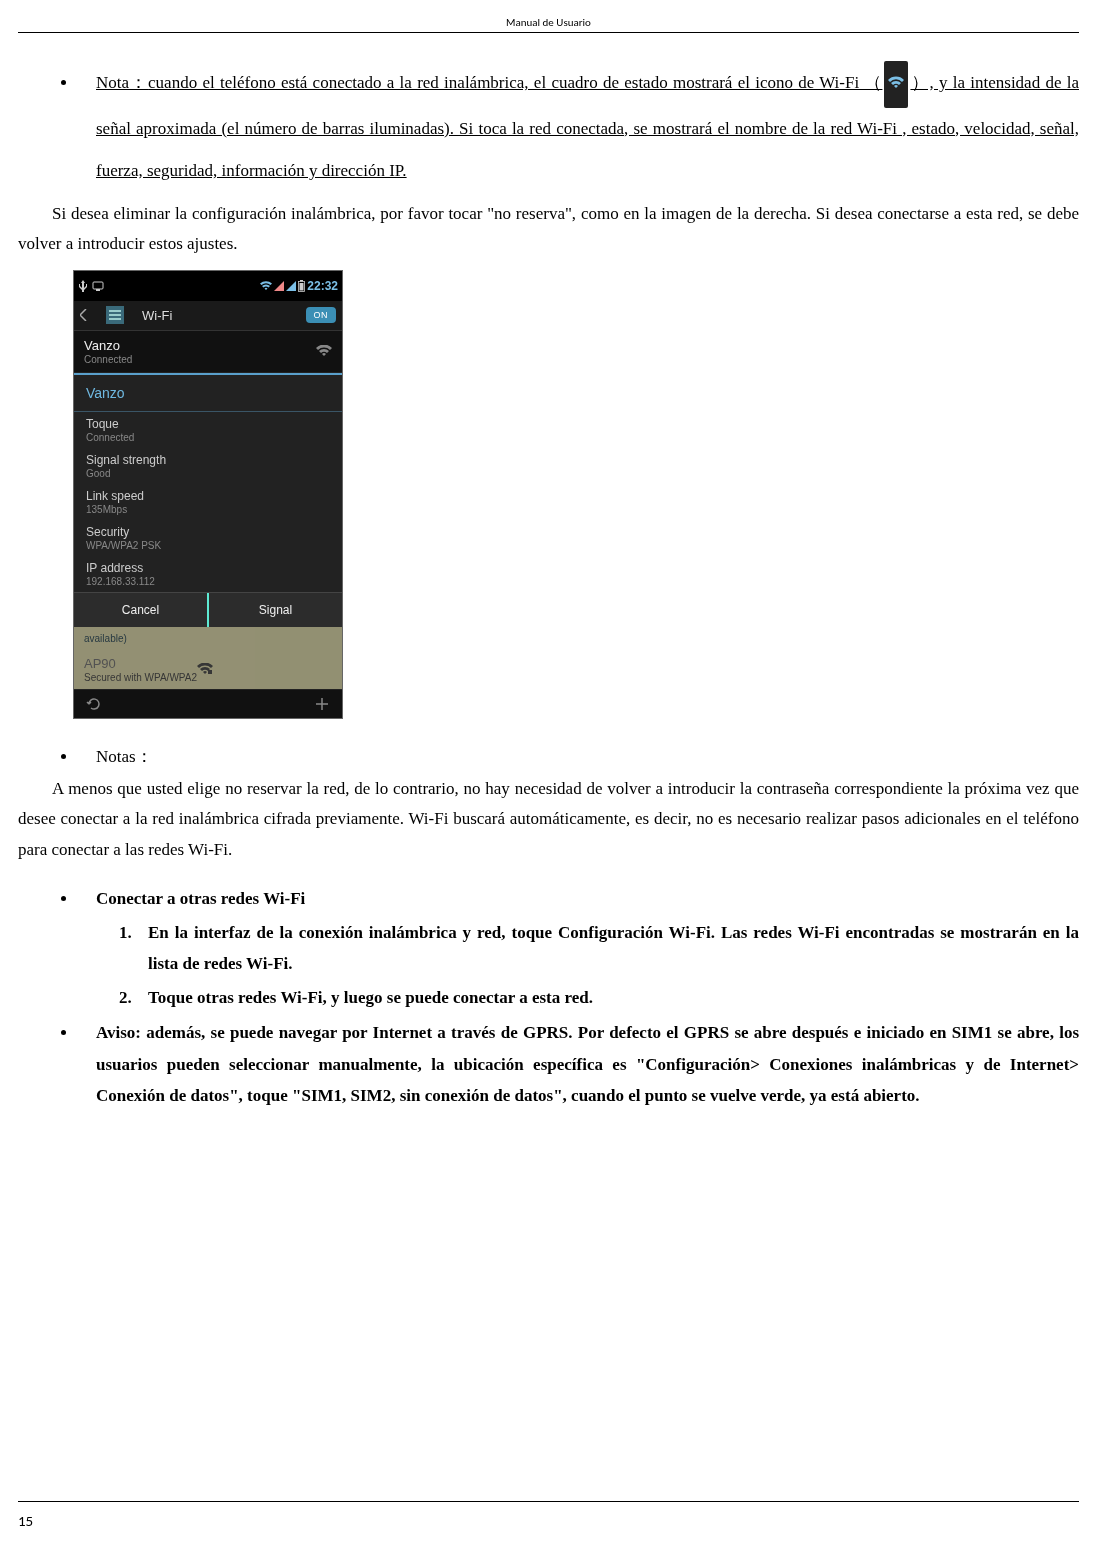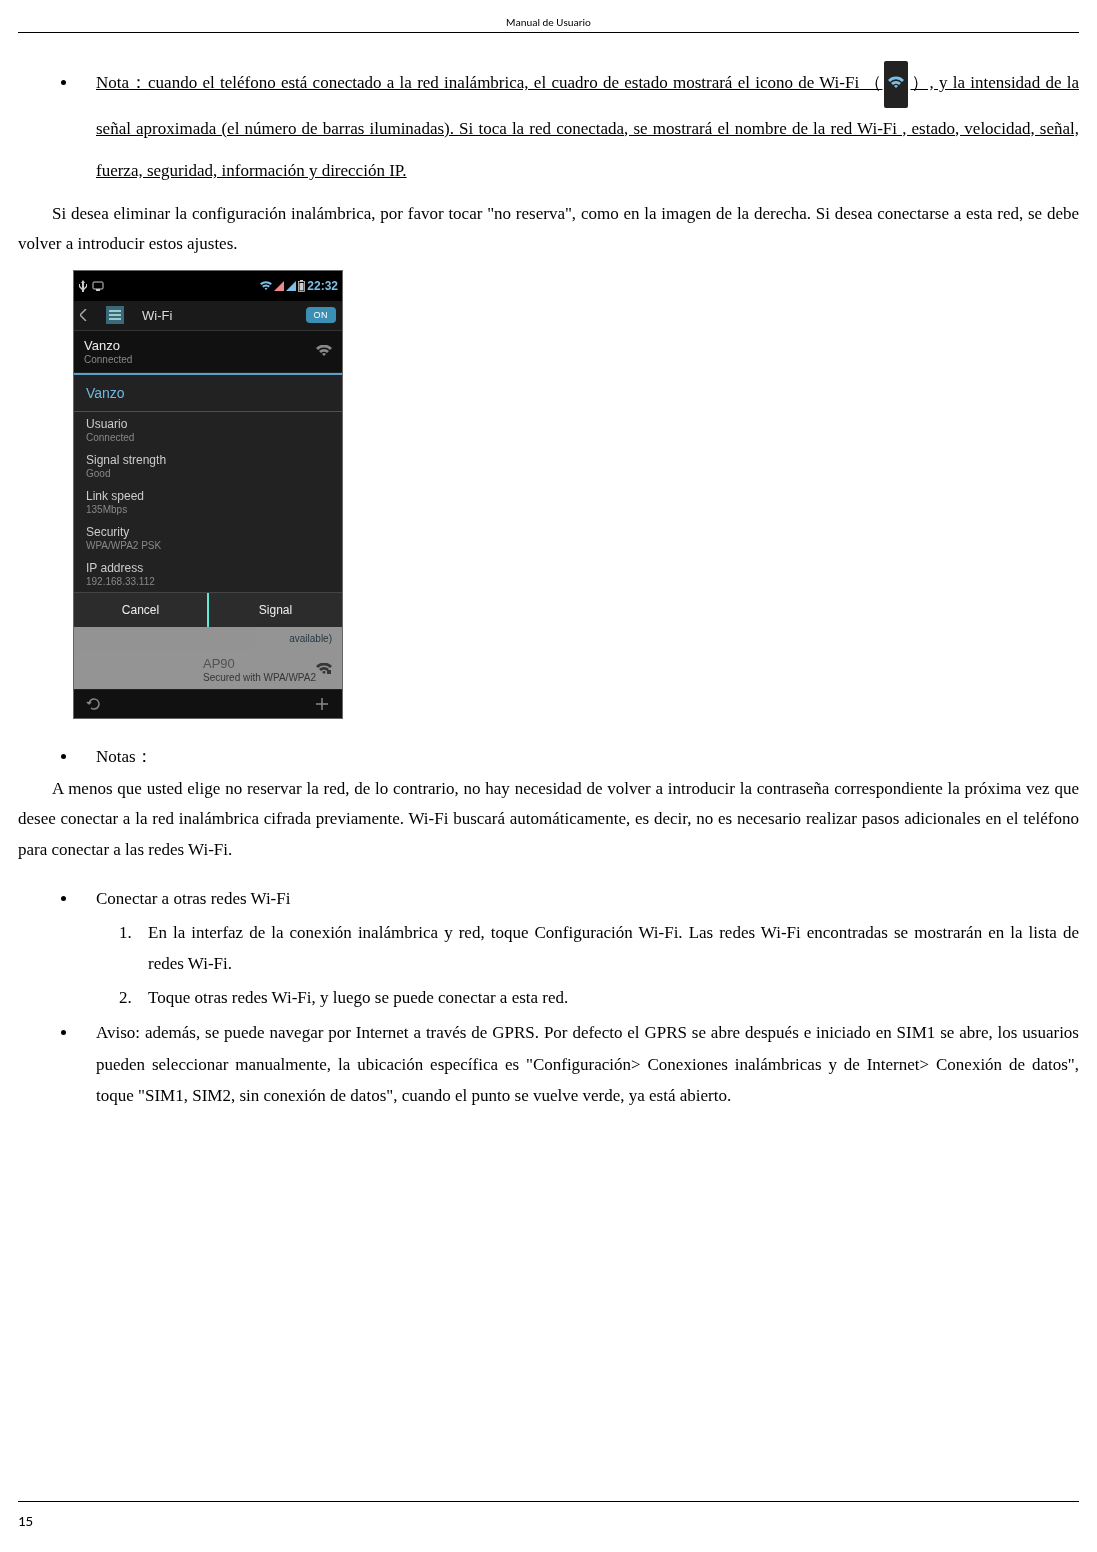--- a/index.html
+++ b/index.html
@@ -111,38 +111,38 @@
     .dlg-btn {
       flex: 1;
       text-align: center;
       color: #eee;
       font-size: 12px;
       padding: 10px 0;
       background: #2c2c2c;
     }
     .dlg-btn:first-child { border-right: 2px solid #5eead4; }
     .dim-row {
-      background: #ffffff;
+      background: #fef9c3;
       padding: 6px 10px;
       display: flex;
-      justify-content: flex-end;
+      justify-content: flex-start;
       align-items: center;
       opacity: 0.55;
     }
     .bottom-icons {
       background: #111;
       display: flex;
       justify-content: space-between;
       padding: 6px 12px;
       border-top: 1px solid #222;
     }
     ul.b2 { list-style: disc; margin-left: 60px; margin-top: 26px; }
     ul.b2 > li { padding-left: 18px; margin-bottom: 6px; }
     .p-after-notas { line-height: 1.8; text-indent: 34px; margin-bottom: 18px; }
-    ul.b3 { list-style: disc; margin-left: 60px; margin-top: 16px; }
+    ul.b3 { list-style: disc; margin-left: 60px; margin-top: 16px; font-weight: bold; }
     ul.b3 > li { padding-left: 18px; margin-bottom: 4px; line-height: 1.85; }
     ol.ordered { list-style: decimal; margin-left: 40px; margin-top: 2px; }
     ol.ordered > li { padding-left: 12px; line-height: 1.85; margin-bottom: 2px; }
     .page-num {
       position: absolute;
       bottom: 22px;
       left: 18px;
       font-family: Calibri, sans-serif;
       font-size: 15px;
     }
@@ -224,21 +224,21 @@
         <span class="net-name">Vanzo</span>
         <span class="net-sub">Connected</span>
       </div>
       <svg width="16" height="12" viewBox="0 0 16 12">
           <path d="M8 11 L6 9 A3 3 0 0 1 10 9 Z M3 6 A7 7 0 0 1 13 6 L11 8 A4.5 4.5 0 0 0 5 8 Z M0 3 A11 11 0 0 1 16 3 L14 5 A8.5 8.5 0 0 0 2 5 Z" fill="#888"></path>
         </svg>
     </div>
     <div class="dialog">
       <div class="dialog-title">Vanzo</div>
       <div class="dlg-row">
-        <div class="dlg-lbl">Usuario</div>
+        <div class="dlg-lbl">Toque</div>
         <div class="dlg-val">Connected</div>
       </div>
       <div class="dlg-row">
         <div class="dlg-lbl">Signal strength</div>
         <div class="dlg-val">Good</div>
       </div>
       <div class="dlg-row">
         <div class="dlg-lbl">Link speed</div>
         <div class="dlg-val">135Mbps</div>
       </div>

